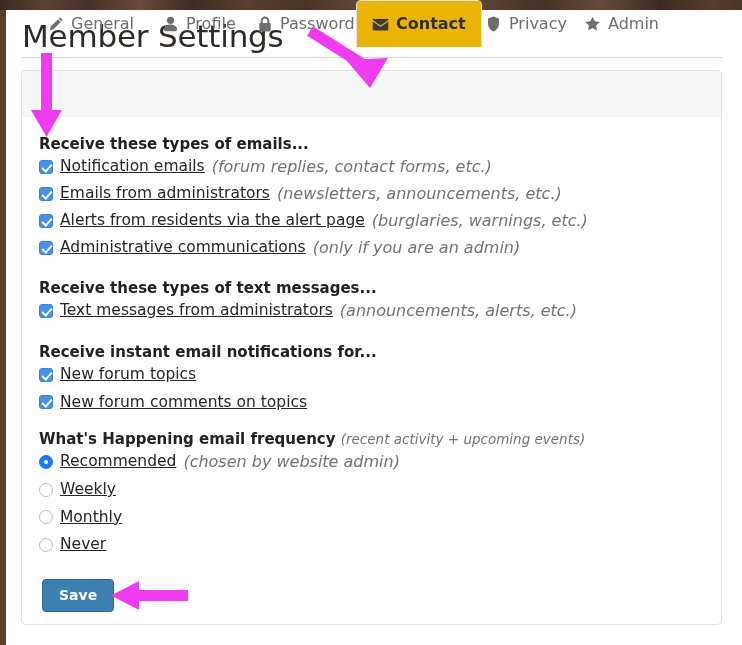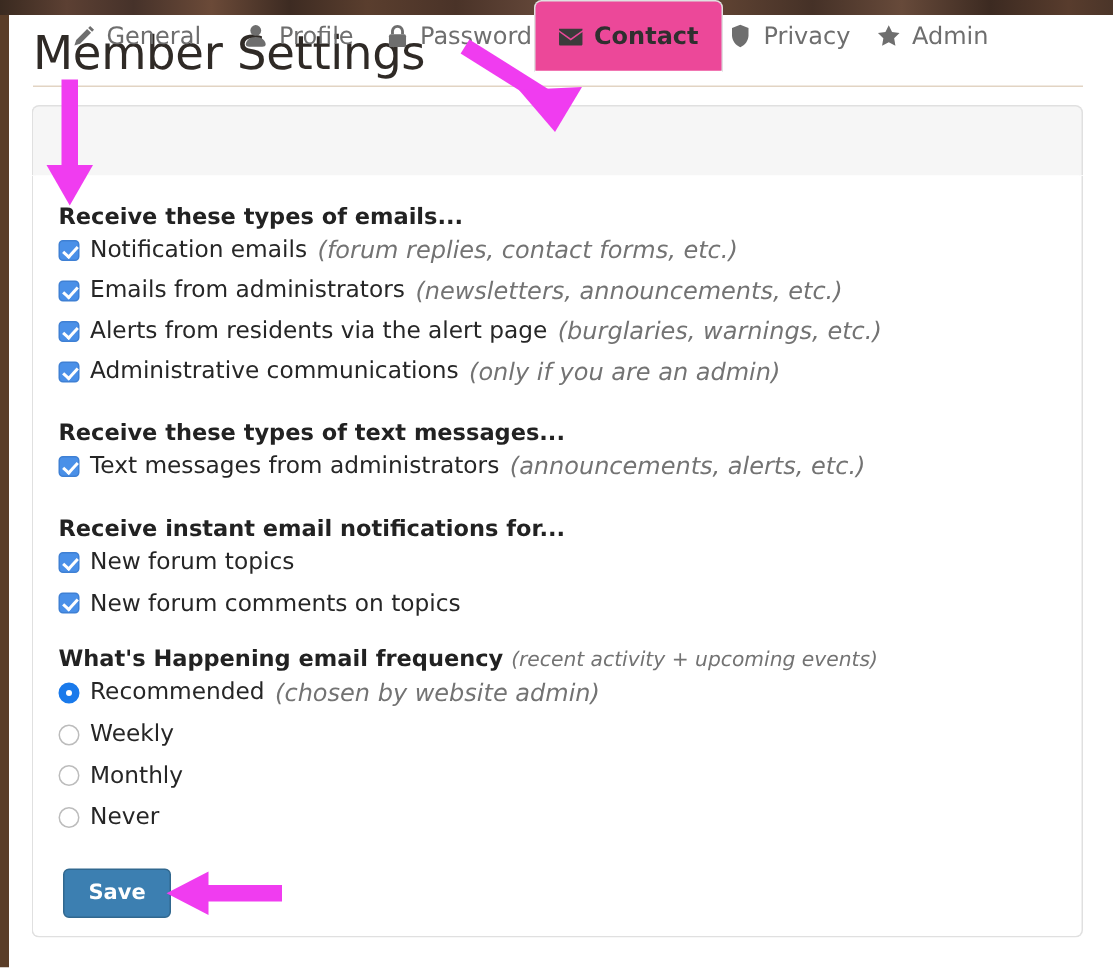--- a/index.html
+++ b/index.html
@@ -83,21 +83,21 @@
     align-items: center;
     gap: 7px;
     padding: 0 15px;
     font-size: 16px;
     color: #6e6e6e;
     white-space: nowrap;
     cursor: pointer;
   }
   .tab .tab-label { line-height: 1; text-align: right; }
   .tab.active {
-    background: #ec4899;
+    background: #eab308;
     border: 1px solid #e0e0e0;
     border-bottom: 1px solid #ffffff;
     border-radius: 5px 5px 0 0;
     color: #2f2f2f;
     font-weight: 600;
     height: 48px;
     z-index: 3;
   }
   .tab .ico {
     display: inline-flex;
@@ -143,20 +143,21 @@
   .opt-row {
     display: flex;
     align-items: center;
     gap: 7px;
     white-space: nowrap;
   }
   .opt-label {
     font-size: 15.5px;
     color: #262626;
     line-height: 1;
+    text-decoration: underline;
   }
   .opt-hint {
     font-size: 16px;
     font-style: italic;
     color: #737373;
     line-height: 1;
   }
 
   
   .cb {

